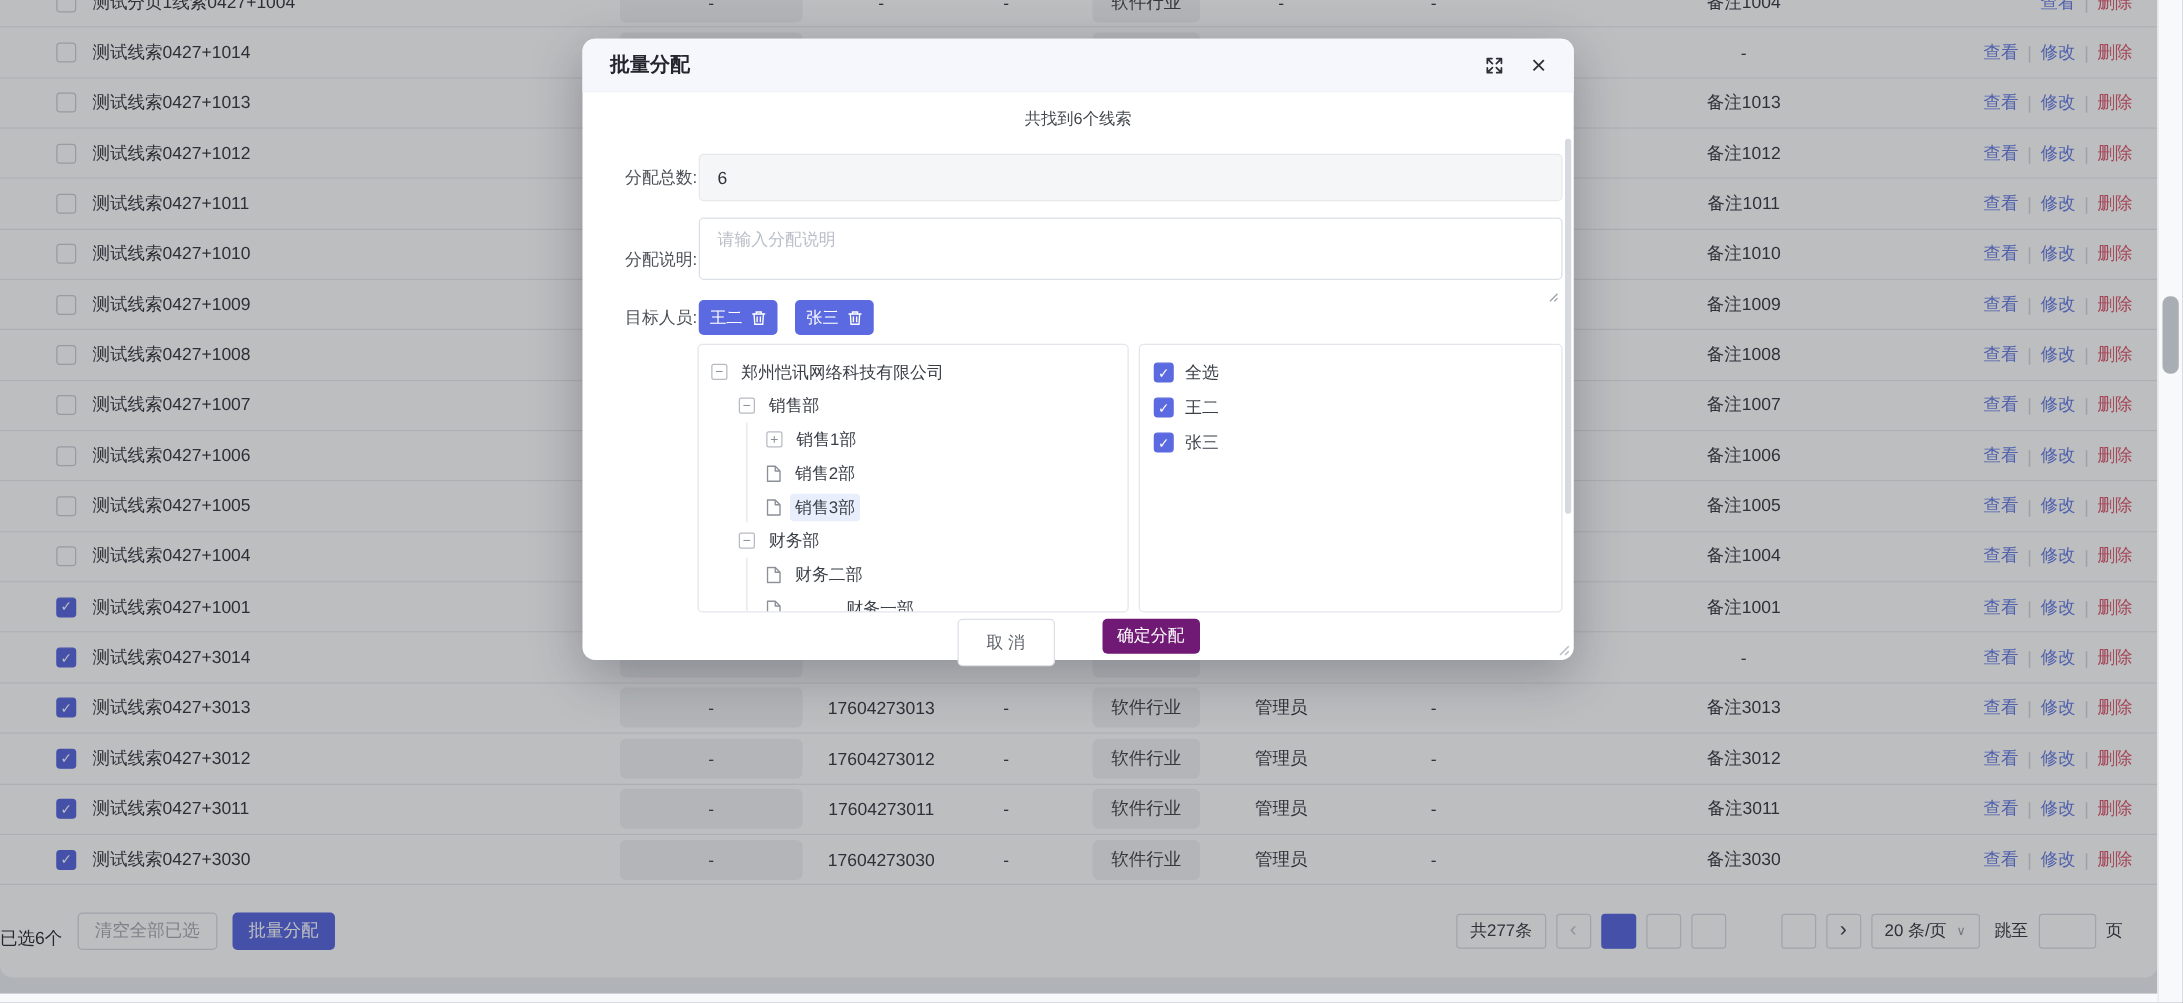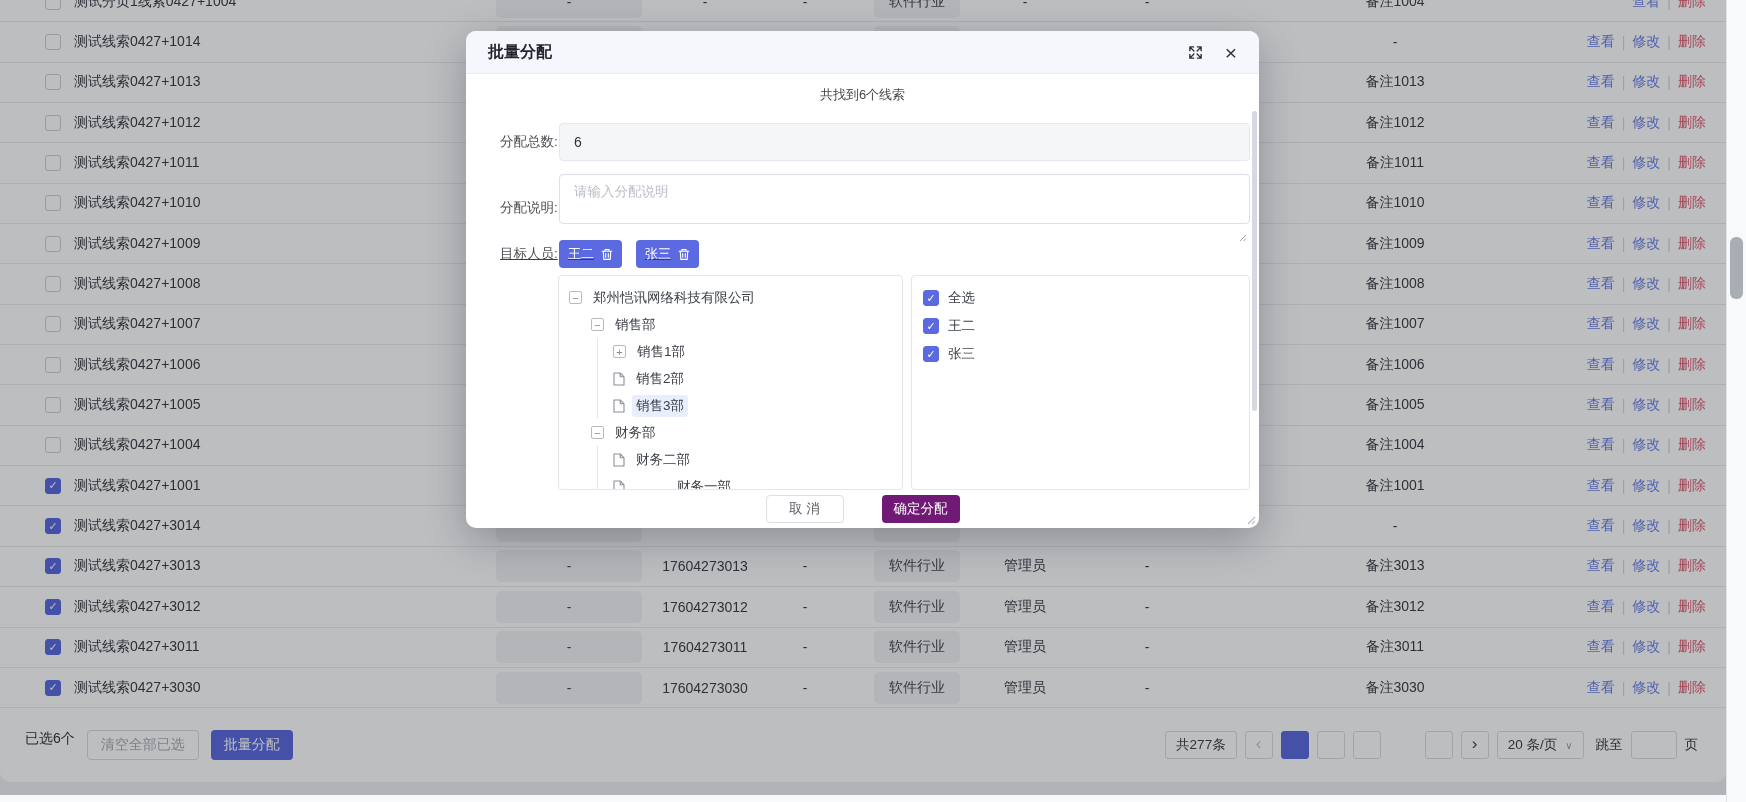--- a/index.html
+++ b/index.html
@@ -30,21 +30,21 @@
   .c-dash2 { width:172px; text-align:center; }
   .c-remark { width:324px; text-align:center; }
   .c-actions { width:169px; display:flex; justify-content:flex-end; align-items:center; padding-right:20px; white-space:nowrap; }
   .act { cursor:pointer; }
   .act.blue { color:#6b80e3; }
   .act.danger { color:#dd5b70; }
   .act-sep { color:#d3d6db; margin:0 7px; }
 
   
   .bottombar { position:absolute; left:0; top:708px; width:1726px; height:74px; background:#fff; border-radius:0 0 10px 10px; z-index:1; display:flex; align-items:center; }
-  .bb-left { display:flex; align-items:flex-start; gap:12px; padding-left:25px; }
+  .bb-left { display:flex; align-items:flex-end; gap:12px; }
   .sel-count { font-size:14px; color:#2f3338; }
   .btn-clear { height:30px; padding:0 13px; background:#fff; border:1px solid #d8dade; border-radius:4px; font-size:14px; color:#a8adb5; display:flex; align-items:center; cursor:pointer; }
   .btn-batch { height:30px; padding:0 13px; background:#5b6ae0; border:none; border-radius:4px; font-size:14px; color:#fff; display:flex; align-items:center; cursor:pointer; }
   .bb-right { margin-left:auto; display:flex; align-items:center; gap:8px; padding-right:28px; font-size:13.5px; color:#3c4046; }
   .pg-box { height:28px; min-width:28px; padding:0 6px; background:#fff; border:1px solid #d9dce1; border-radius:3px; display:flex; align-items:center; justify-content:center; cursor:pointer; }
   .pg-total { padding:0 10px; cursor:default; }
   .pg-page.active { background:#5b6ae0; border-color:#5b6ae0; color:#fff; }
   .pg-page.ellipsis { border:none; background:transparent; color:#9aa0a7; letter-spacing:1px; cursor:default; }
   .pg-chev { font-size:17px; color:#3f444b; padding-bottom:2px; }
   .pg-chev.disabled { color:#c3c7cd; }
@@ -71,37 +71,37 @@
   .m-found { position:absolute; top:55px; left:0; right:0; text-align:center; font-size:13px; color:#43474d; }
   .f-row { position:absolute; left:34px; right:9px; display:flex; align-items:center; }
   .f-label { width:59px; font-size:13.5px; color:#4b5056; flex:none; }
   .f-total { top:92px; height:38px; }
   .total-input { flex:1; height:38px; background:#f5f6f8; border:1px solid #e7e8ec; border-radius:4px; padding:0 14px; font-size:14px; color:#2f3338; outline:none; font-family:inherit; }
   .f-desc { top:143px; height:50px; align-items:center; }
   .f-desc .f-label { padding-top:17px; }
   .desc-area { flex:1; height:50px; background:#fff; border:1px solid #dcdfe6; border-radius:4px; padding:8px 14px; font-size:13.5px; color:#2f3338; resize:none; outline:none; font-family:inherit; position:relative; }
   .desc-area::placeholder { color:#b9bec7; }
   .ta-resize { position:absolute; top:201px; right:12px; }
-  .f-target { top:209px; height:28px;text-decoration:underline; }
+  .f-target { top:209px; height:28px; }
   .tags { display:flex; gap:14px; }
   .tag { height:28px; background:#5b6ae0; border-radius:4px; padding:0 9px; display:flex; align-items:center; gap:7px; color:#fff; font-size:13px; cursor:pointer; }
   .panels { position:absolute; top:244px; left:92px; right:9px; height:215px; display:flex; gap:8px; }
   .panel { border:1px solid #e4e6ec; border-radius:4px; background:#fff; overflow:hidden; position:relative; padding-top:8px; }
   .panel.tree { width:345px; flex:none; }
   .panel.members { flex:1; }
   .tnode { height:27px; display:flex; align-items:center; font-size:13.5px; color:#3b4047; }
   .tnode .t-ico { flex:none; margin-right:7px; }
   .t-toggle { width:13px; height:13px; border:1px solid #b6bac2; border-radius:2px; color:#878c95; font-size:11px; line-height:10px; display:flex; align-items:center; justify-content:center; background:#fff; cursor:pointer; }
   .t-label { padding:2px 4px; border-radius:3px; cursor:pointer; }
   .t-label.selected { background:#e8eefc; }
   .gline { position:absolute; width:1px; background:#e4e6eb; }
   .mrow { height:28px; display:flex; align-items:center; gap:9px; padding-left:11px; font-size:13.5px; color:#3b4047; }
   .mrow .cb { margin-left:0; }
   .m-footer { position:absolute; top:464px; left:0; right:0; display:flex; justify-content:center; gap:38px; }
-  .btn-cancel { width:78px; height:28px; background:#fff; border:1px solid #dcdfe6; border-radius:4px; font-size:13.5px; color:#5f646b; cursor:pointer; }
+  .btn-cancel { width:78px; height:38px; background:#fff; border:1px solid #dcdfe6; border-radius:4px; font-size:13.5px; color:#5f646b; cursor:pointer; }
   .btn-confirm { width:78px; height:28px; background:#701a75; border:none; border-radius:4px; font-size:13.5px; color:#fff; cursor:pointer; }
   .m-scrollthumb { position:absolute; top:80px; right:2px; width:5px; height:300px; background:#d6d9df; border-radius:3px; }
   .m-resize { position:absolute; right:3px; bottom:3px; }
 </style>
 </head>
 <body>
 
 <div class="stage">
 
   <div class="table-wrap" id="table-mount">

